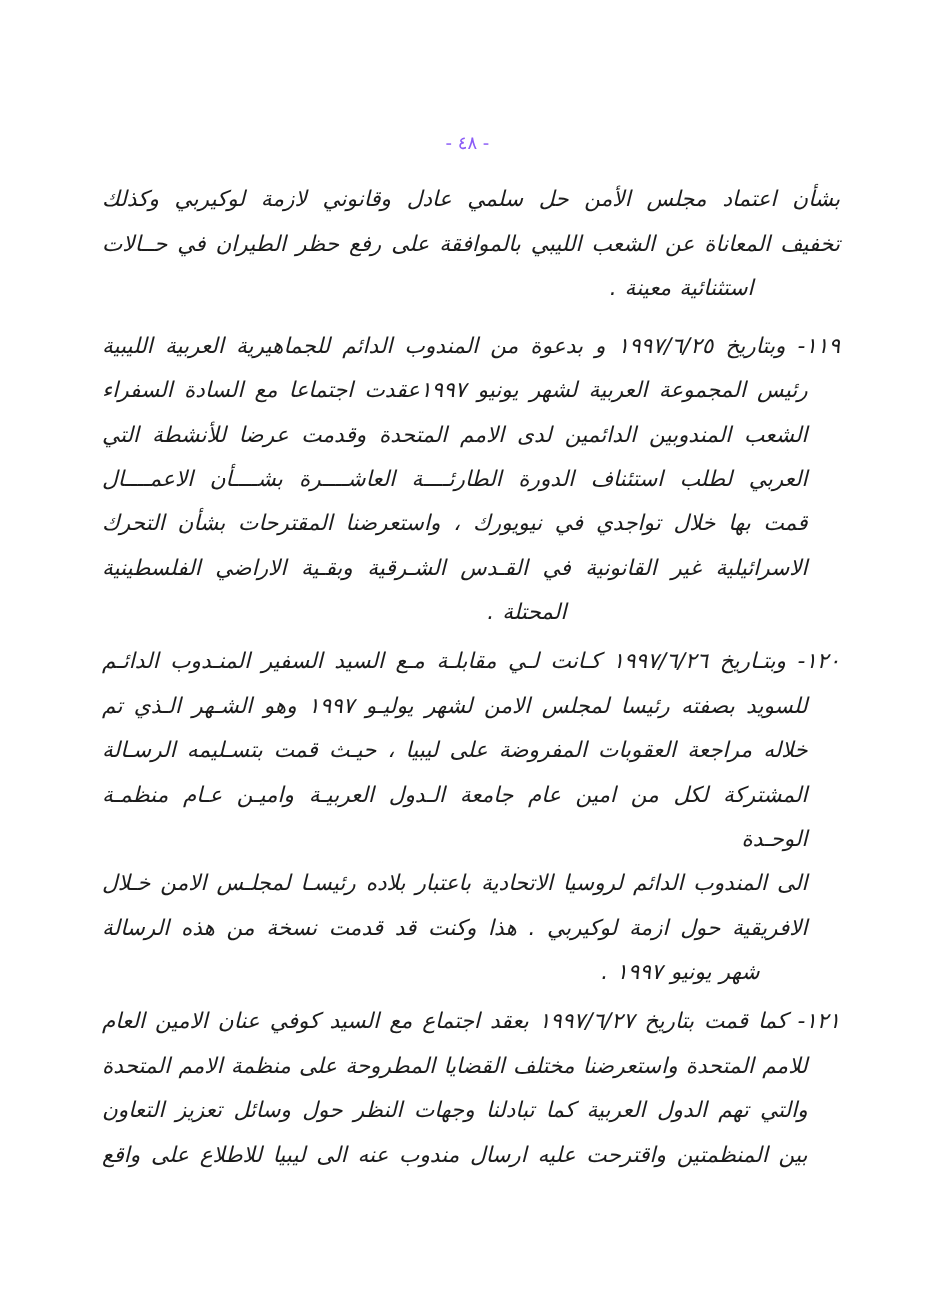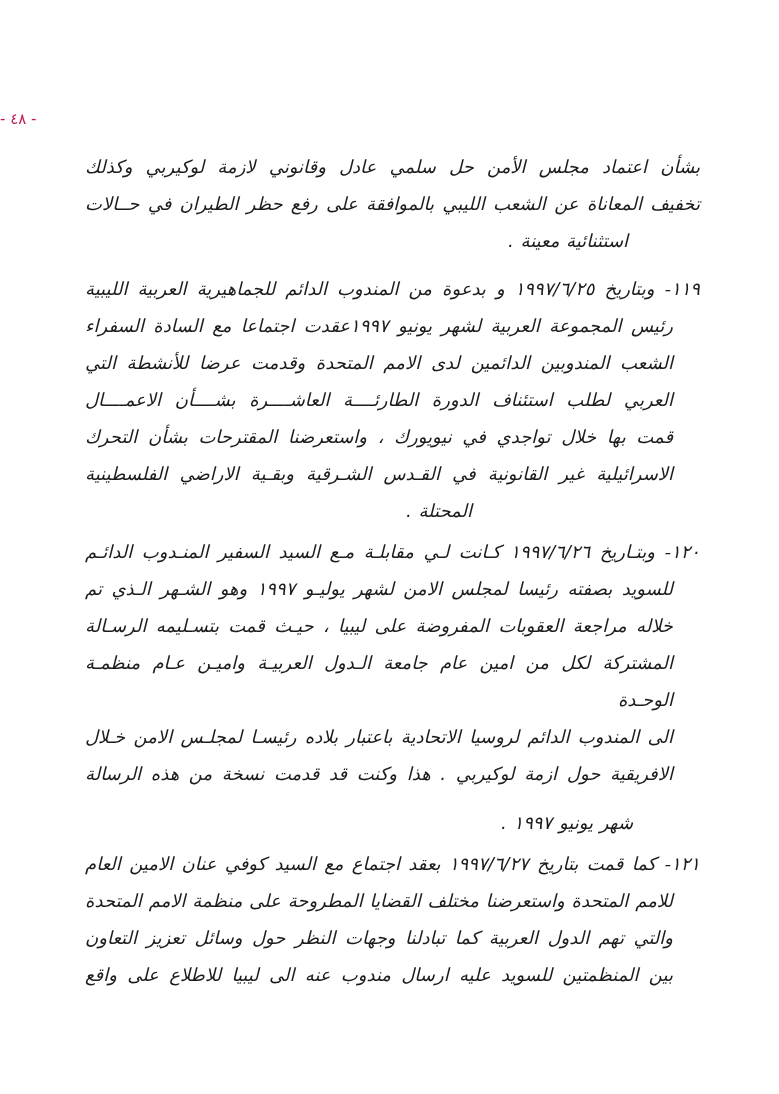--- a/index.html
+++ b/index.html
@@ -14,24 +14,24 @@
     background: #ffffff;
     overflow: hidden;
     font-family: "DejaVu Sans", sans-serif;
     color: #1c1c1c;
   }
   .page-number {
     position: absolute;
     top: 110px;
     left: 0;
     right: 0;
-    text-align: left;
+    text-align: center;
     font-size: 15px;
     letter-spacing: 1px;
-    color: #be185d;
+    color: #8b5cf6;
   }
   .content {
     position: absolute;
     top: 148px;
     right: 79px;
     left: 85px;
     direction: rtl;
     font-size: 18px;
   }
   .para {
@@ -50,21 +50,21 @@
   
   .line.cont {
     padding-right: 27px;
   }
   
   .line.last {
     text-align-last: right;
   }
   .line.ind-72  { padding-right: 72px; }
   .line.ind-228 { padding-right: 228px; }
-  .line.ind-67  { padding-right: 67px; margin-top: 12px; }
+  .line.ind-67  { padding-right: 67px; }
 </style>
 </head>
 <body>
 
 <div class="page">
 
   <div class="page-number">- ٤٨ -</div>
 
   <div class="content">
 
@@ -91,17 +91,17 @@
       <div class="line cont">المشتركة لكل من امين عام جامعة الـدول العربيـة واميـن عـام منظمـة الوحـدة</div>
       <div class="line cont">الى المندوب الدائم لروسيا الاتحادية باعتبار بلاده رئيسـا لمجلـس الامن خـلال</div>
       <div class="line cont">الافريقية  حول ازمة لوكيربي .  هذا وكنت قد قدمت نسخة  من هذه الرسالة</div>
       <div class="line last ind-67">شهر يونيو ١٩٩٧ .</div>
     </div>
 
     <div class="para">
       <div class="line">١٢١- كما قمت بتاريخ ١٩٩٧/٦/٢٧  بعقد اجتماع مع السيد كوفي عنان الامين العام</div>
       <div class="line cont">للامم المتحدة واستعرضنا مختلف القضايا المطروحة على منظمة الامم المتحدة</div>
       <div class="line cont">والتي تهم الدول العربية كما تبادلنا وجهات النظر حول وسائل تعزيز التعاون</div>
-      <div class="line cont">بين المنظمتين  للسويد عليه ارسال مندوب عنه الى ليبيا للاطلاع على واقع</div>
+      <div class="line cont">بين المنظمتين  واقترحت عليه ارسال مندوب عنه الى ليبيا للاطلاع على واقع</div>
     </div>
 
   </div>
 </div>
 
 </body></html>

